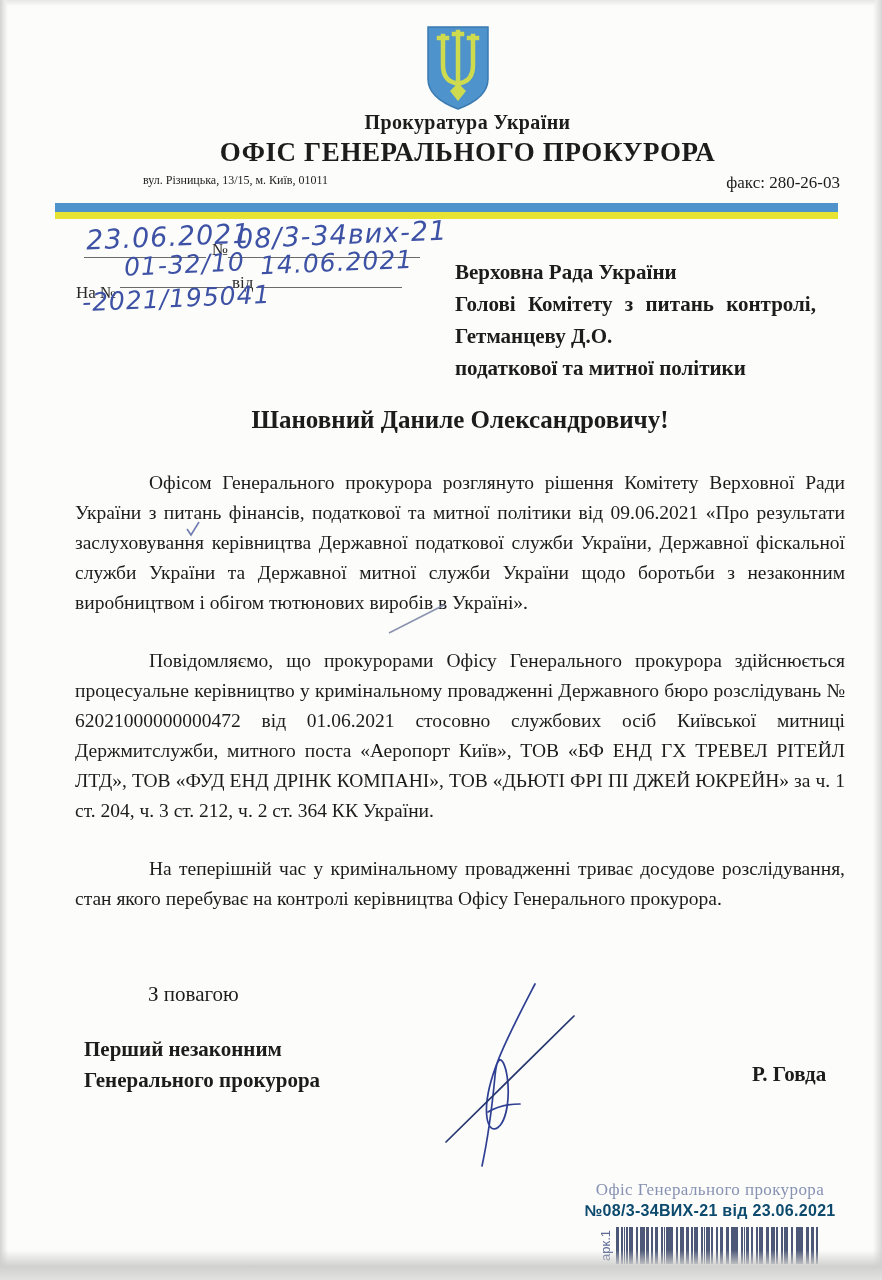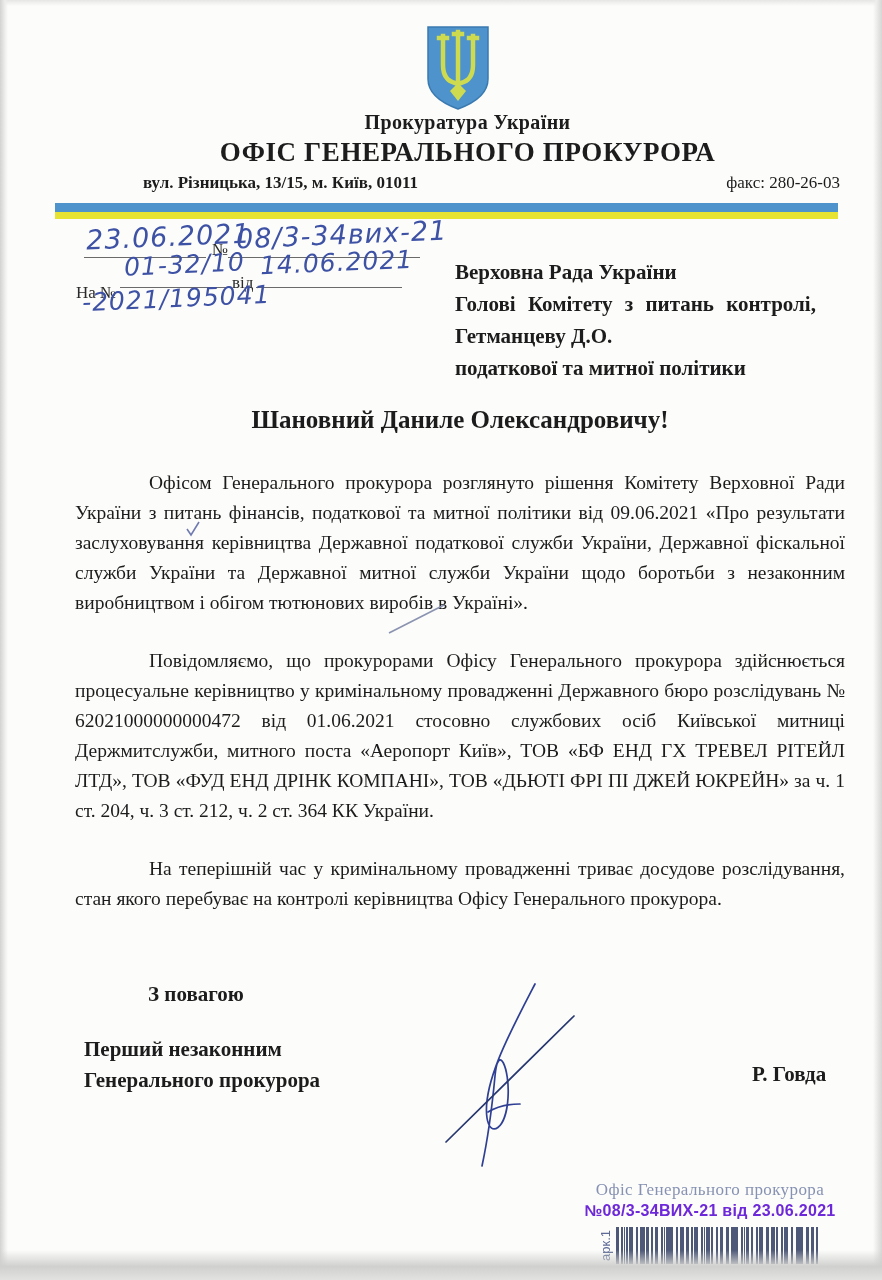--- a/index.html
+++ b/index.html
@@ -14,21 +14,21 @@
   .edge-left{left:0;top:0;bottom:0;width:8px;background:linear-gradient(90deg,#d3d3d3,#ededeb 60%,rgba(255,255,255,0));}
   .edge-right{right:0;top:0;bottom:0;width:9px;background:linear-gradient(270deg,#d6d6d6,#ededeb 60%,rgba(255,255,255,0));}
   .edge-top{left:0;right:0;top:0;height:6px;background:linear-gradient(180deg,#e6e6e4,rgba(255,255,255,0));}
   .edge-bottom{left:0;right:0;bottom:0;height:30px;background:linear-gradient(180deg,rgba(255,255,255,0),#d0d0ce 55%,#e2e2e0);}
 
   
   .emblem{position:absolute;left:425px;top:25px;width:66px;height:86px;}
   .header-center{position:absolute;left:0;right:0;top:111px;text-align:center;padding-left:53px;}
   .org-small{font-size:20px;font-weight:bold;letter-spacing:.4px;}
   .org-title{font-size:27px;font-weight:bold;letter-spacing:.6px;margin-top:3px;}
-  .addr{position:absolute;top:173px;left:143px;font-size:17px;font-weight:bold;}
+  .addr{position:absolute;top:173px;left:143px;font-size:12px;}
   .fax{position:absolute;top:173px;right:42px;font-size:17px;}
   .stripe{position:absolute;top:203px;left:55px;right:44px;height:16px;}
   .stripe .blue{height:9px;background:#4e93cc;}
   .stripe .yellow{height:7px;background:#e6e332;}
 
   
   .hand{
     position:absolute;
     font-family:"DejaVu Sans", sans-serif;
     font-style:italic;
@@ -47,32 +47,32 @@
   
   .salutation{position:absolute;left:75px;right:37px;top:406px;text-align:center;font-weight:bold;font-size:25px;}
   .letter-body{position:absolute;left:75px;right:37px;top:468px;}
   .letter-body p{
     margin:0 0 28px 0;
     font-size:19.5px;line-height:30px;
     text-align:justify;text-indent:74px;
   }
 
   
-  .closing{position:absolute;left:148px;top:982px;font-weight:bold;font-size:21px;}
+  .closing{position:absolute;left:148px;top:982px;font-weight:normal;font-size:21px;}
   .position{position:absolute;left:84px;top:1034px;font-weight:bold;font-size:21px;line-height:31px;}
   .signer-name{position:absolute;left:752px;top:1062px;font-weight:bold;font-size:21px;}
   .sig-svg{position:absolute;left:438px;top:980px;width:150px;height:192px;}
 
   
   .mark{position:absolute;}
 
   
   .stamp{position:absolute;left:556px;top:1180px;width:308px;text-align:center;}
   .stamp-line1{font-size:17px;color:#8792b3;letter-spacing:.4px;}
-  .stamp-line2{font-family:"Liberation Sans", sans-serif;font-size:16px;font-weight:bold;color:#6d28d9;margin-top:2px;letter-spacing:.3px;}
+  .stamp-line2{font-family:"Liberation Sans", sans-serif;font-size:16px;font-weight:bold;color:#0c4a6e;margin-top:2px;letter-spacing:.3px;}
   .barcode-row{margin-top:7px;display:flex;align-items:center;justify-content:center;gap:4px;}
   .sheet-label{
     font-family:"Liberation Sans", sans-serif;font-size:13px;color:#5e6b97;
     writing-mode:vertical-rl;transform:rotate(180deg);line-height:1;
   }
   .barcode{
     width:205px;height:37px;
     background-image:
       repeating-linear-gradient(90deg,#4d5878 0 2px,rgba(0,0,0,0) 2px 5px),
       repeating-linear-gradient(90deg,#4d5878 0 1px,rgba(0,0,0,0) 1px 8px),

